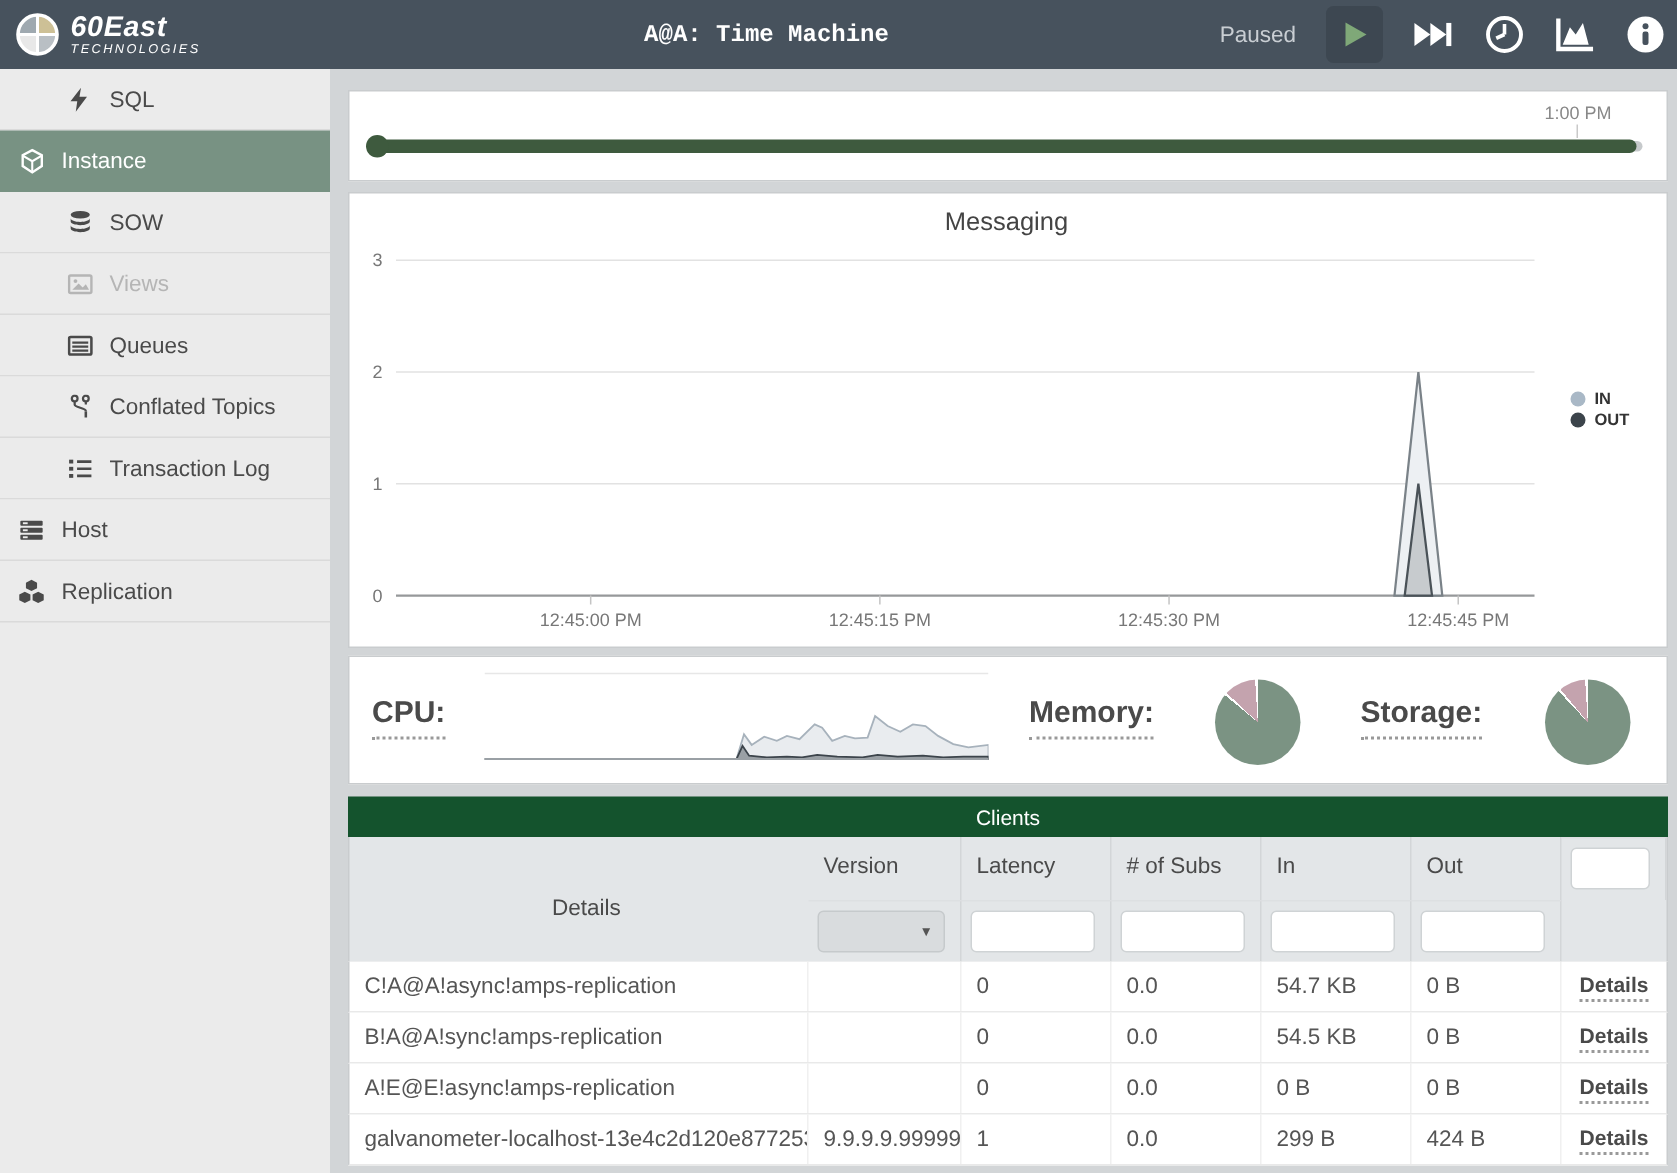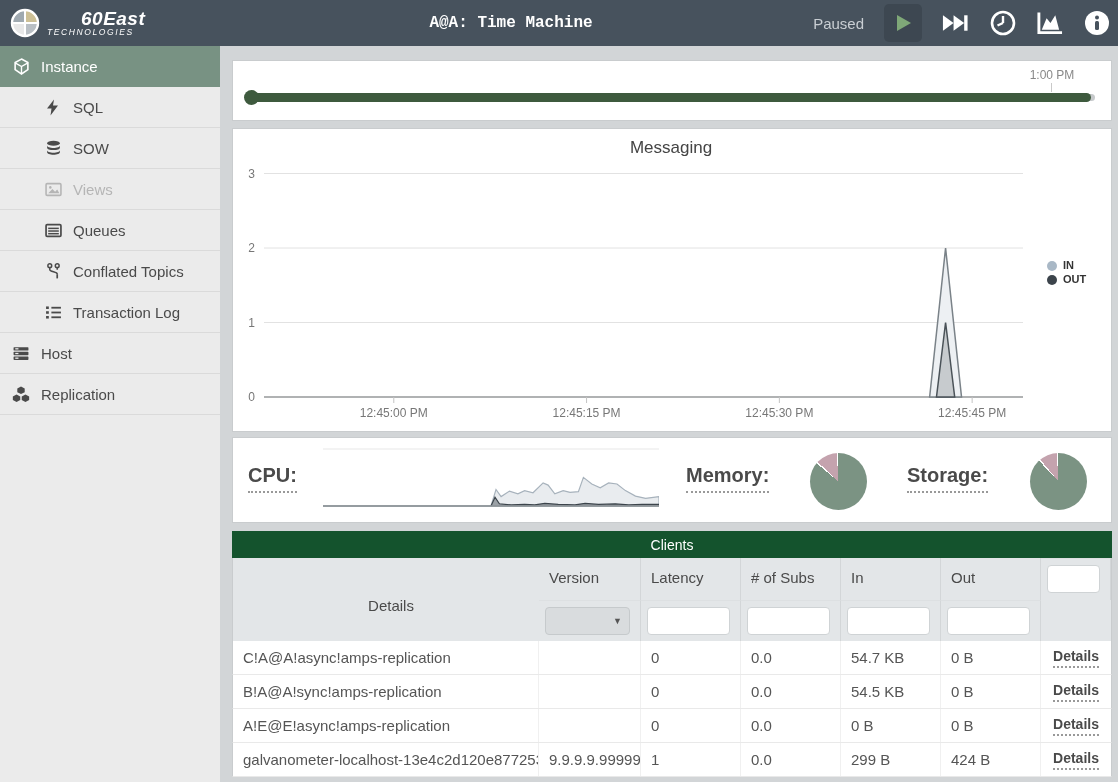--- a/index.html
+++ b/index.html
@@ -9,21 +9,21 @@
     background:#d2d5d7;
     overflow:hidden;
     position:relative;
   }
   
   .header {
     position:absolute; top:0; left:0; width:1118px; height:46px;
     background:#47525d; display:flex; align-items:center;
   }
   .logo { display:flex; align-items:center; gap:7px; padding-left:10px; width:230px; }
-  .logo-text .brand { color:#fff; font-size:19px; font-weight:bold; font-style:italic; letter-spacing:.5px; line-height:17px;margin-left:34px;}
+  .logo-text .brand { color:#fff; font-size:19px; font-weight:bold; font-style:italic; letter-spacing:.5px; line-height:17px;}
   .logo-text .sub   { color:#fff; font-size:8.5px; font-style:italic; letter-spacing:1.6px; }
   .app-title {
     position:absolute; left:511px; transform:translateX(-50%);
     color:#fff; font-size:16px; font-weight:bold; white-space:nowrap;font-family:Liberation Mono, monospace;
   }
   .header-controls { position:absolute; right:8px; display:flex; align-items:center; gap:20px; }
   .paused-label { color:#c9ced3; font-size:15px; }
   .play-btn {
     width:38px; height:38px; border-radius:5px; background:#3d4751;
     display:flex; align-items:center; justify-content:center; cursor:pointer;
@@ -140,36 +140,36 @@
       <svg width="26" height="26" viewBox="0 0 26 26">
         <circle cx="13" cy="13" r="12" fill="#fff"></circle>
         <circle cx="13" cy="7.5" r="2" fill="#47525d"></circle>
         <rect x="11" y="11" width="4" height="9" rx="1.5" fill="#47525d"></rect>
       </svg>
     </div>
   </div>
 </div>
 
 <div class="sidebar" id="sidebar">
+    <div class="side-item indent">
+      <span class="icn">
+        <svg width="14" height="17" viewBox="0 0 14 16">
+          <polygon points="8,0 1,9 5.5,9 4.5,16 12,6 7,6" fill="currentColor"></polygon>
+        </svg>
+      </span>
+      <span>SQL</span>
+    </div>
     <div class="side-item active">
       <span class="icn">
         <svg width="17" height="17" viewBox="0 0 16 16">
           <path d="M8 1 L14 4.2 V11 L8 15 L2 11 V4.2 Z" fill="none" stroke="currentColor" stroke-width="1.5"></path>
           <path d="M2 4.5 L8 8 L14 4.5 M8 8 V15" fill="none" stroke="currentColor" stroke-width="1.3"></path>
         </svg>
       </span>
       <span>Instance</span>
-    </div>
-    <div class="side-item indent">
-      <span class="icn">
-        <svg width="14" height="17" viewBox="0 0 14 16">
-          <polygon points="8,0 1,9 5.5,9 4.5,16 12,6 7,6" fill="currentColor"></polygon>
-        </svg>
-      </span>
-      <span>SQL</span>
     </div>
     <div class="side-item indent">
       <span class="icn">
         <svg width="17" height="17" viewBox="0 0 16 16">
           <ellipse cx="8" cy="3" rx="6" ry="2.4" fill="currentColor"></ellipse>
           <path d="M2 5.2 c0 1.3 2.7 2.3 6 2.3 s6 -1 6 -2.3 v2 c0 1.3 -2.7 2.3 -6 2.3 s-6 -1 -6 -2.3 Z" fill="currentColor"></path>
           <path d="M2 9.6 c0 1.3 2.7 2.3 6 2.3 s6 -1 6 -2.3 v2 c0 1.3 -2.7 2.3 -6 2.3 s-6 -1 -6 -2.3 Z" fill="currentColor"></path>
         </svg>
       </span>
       <span>SOW</span>

